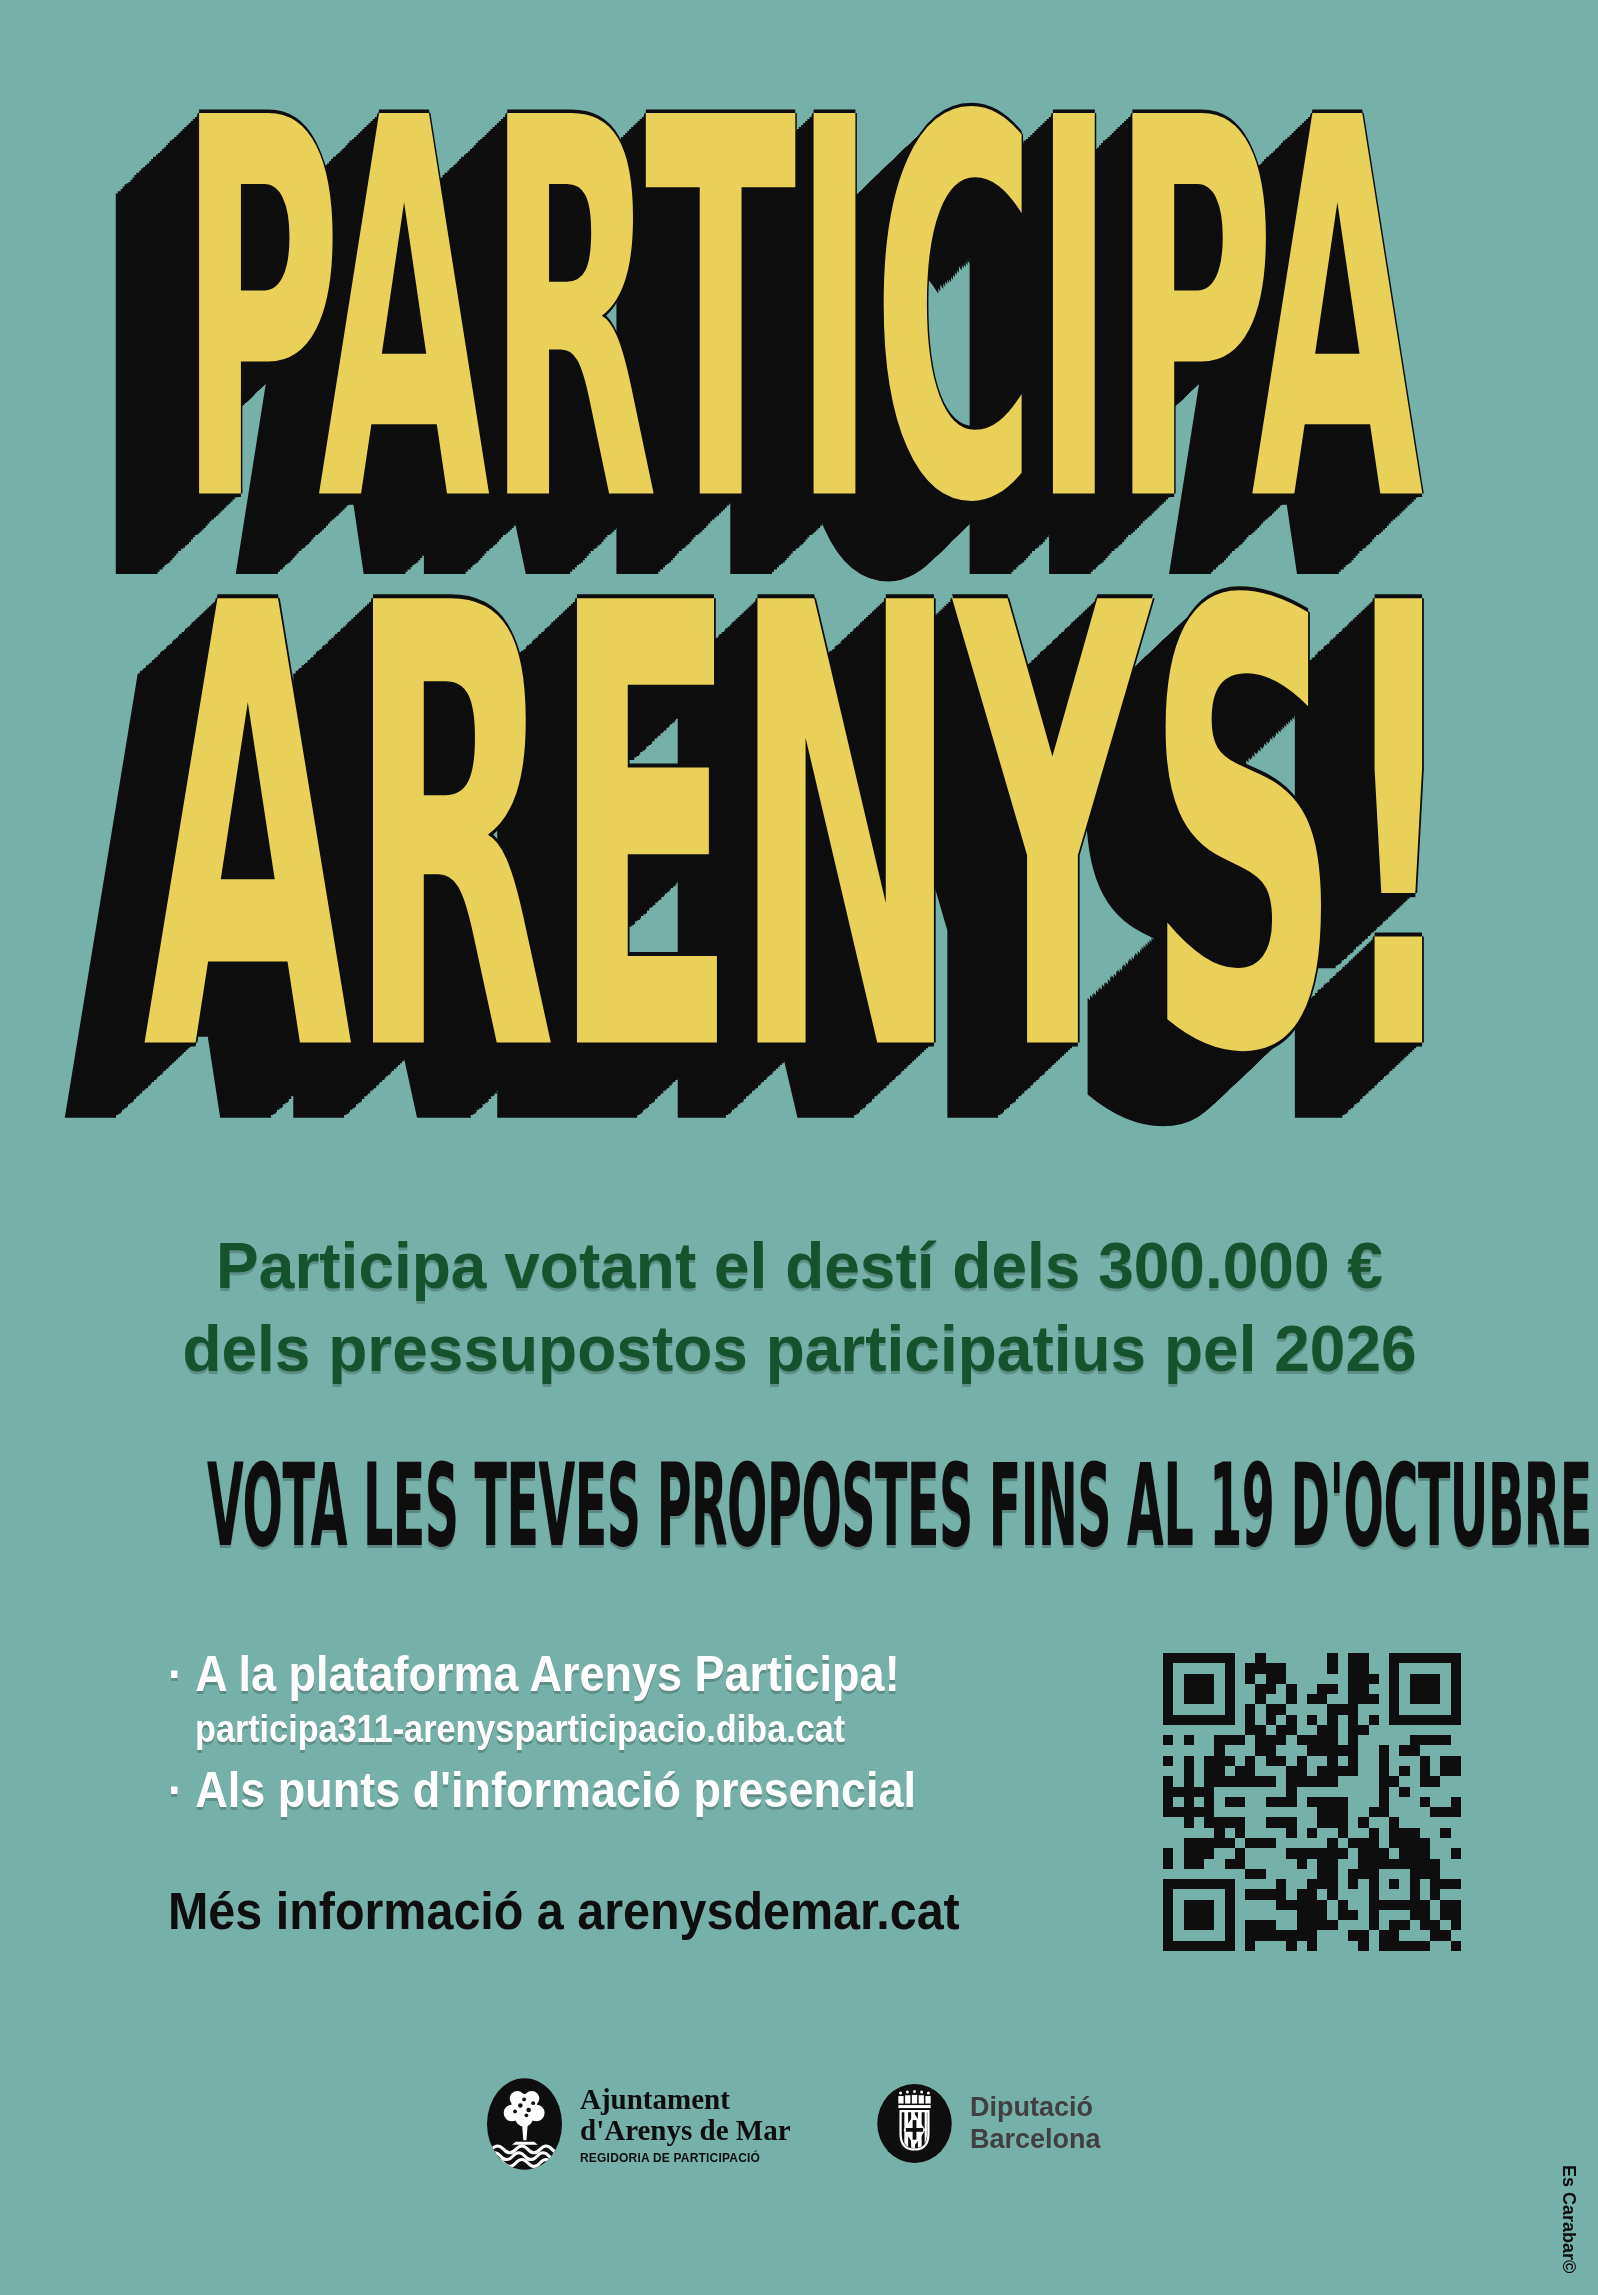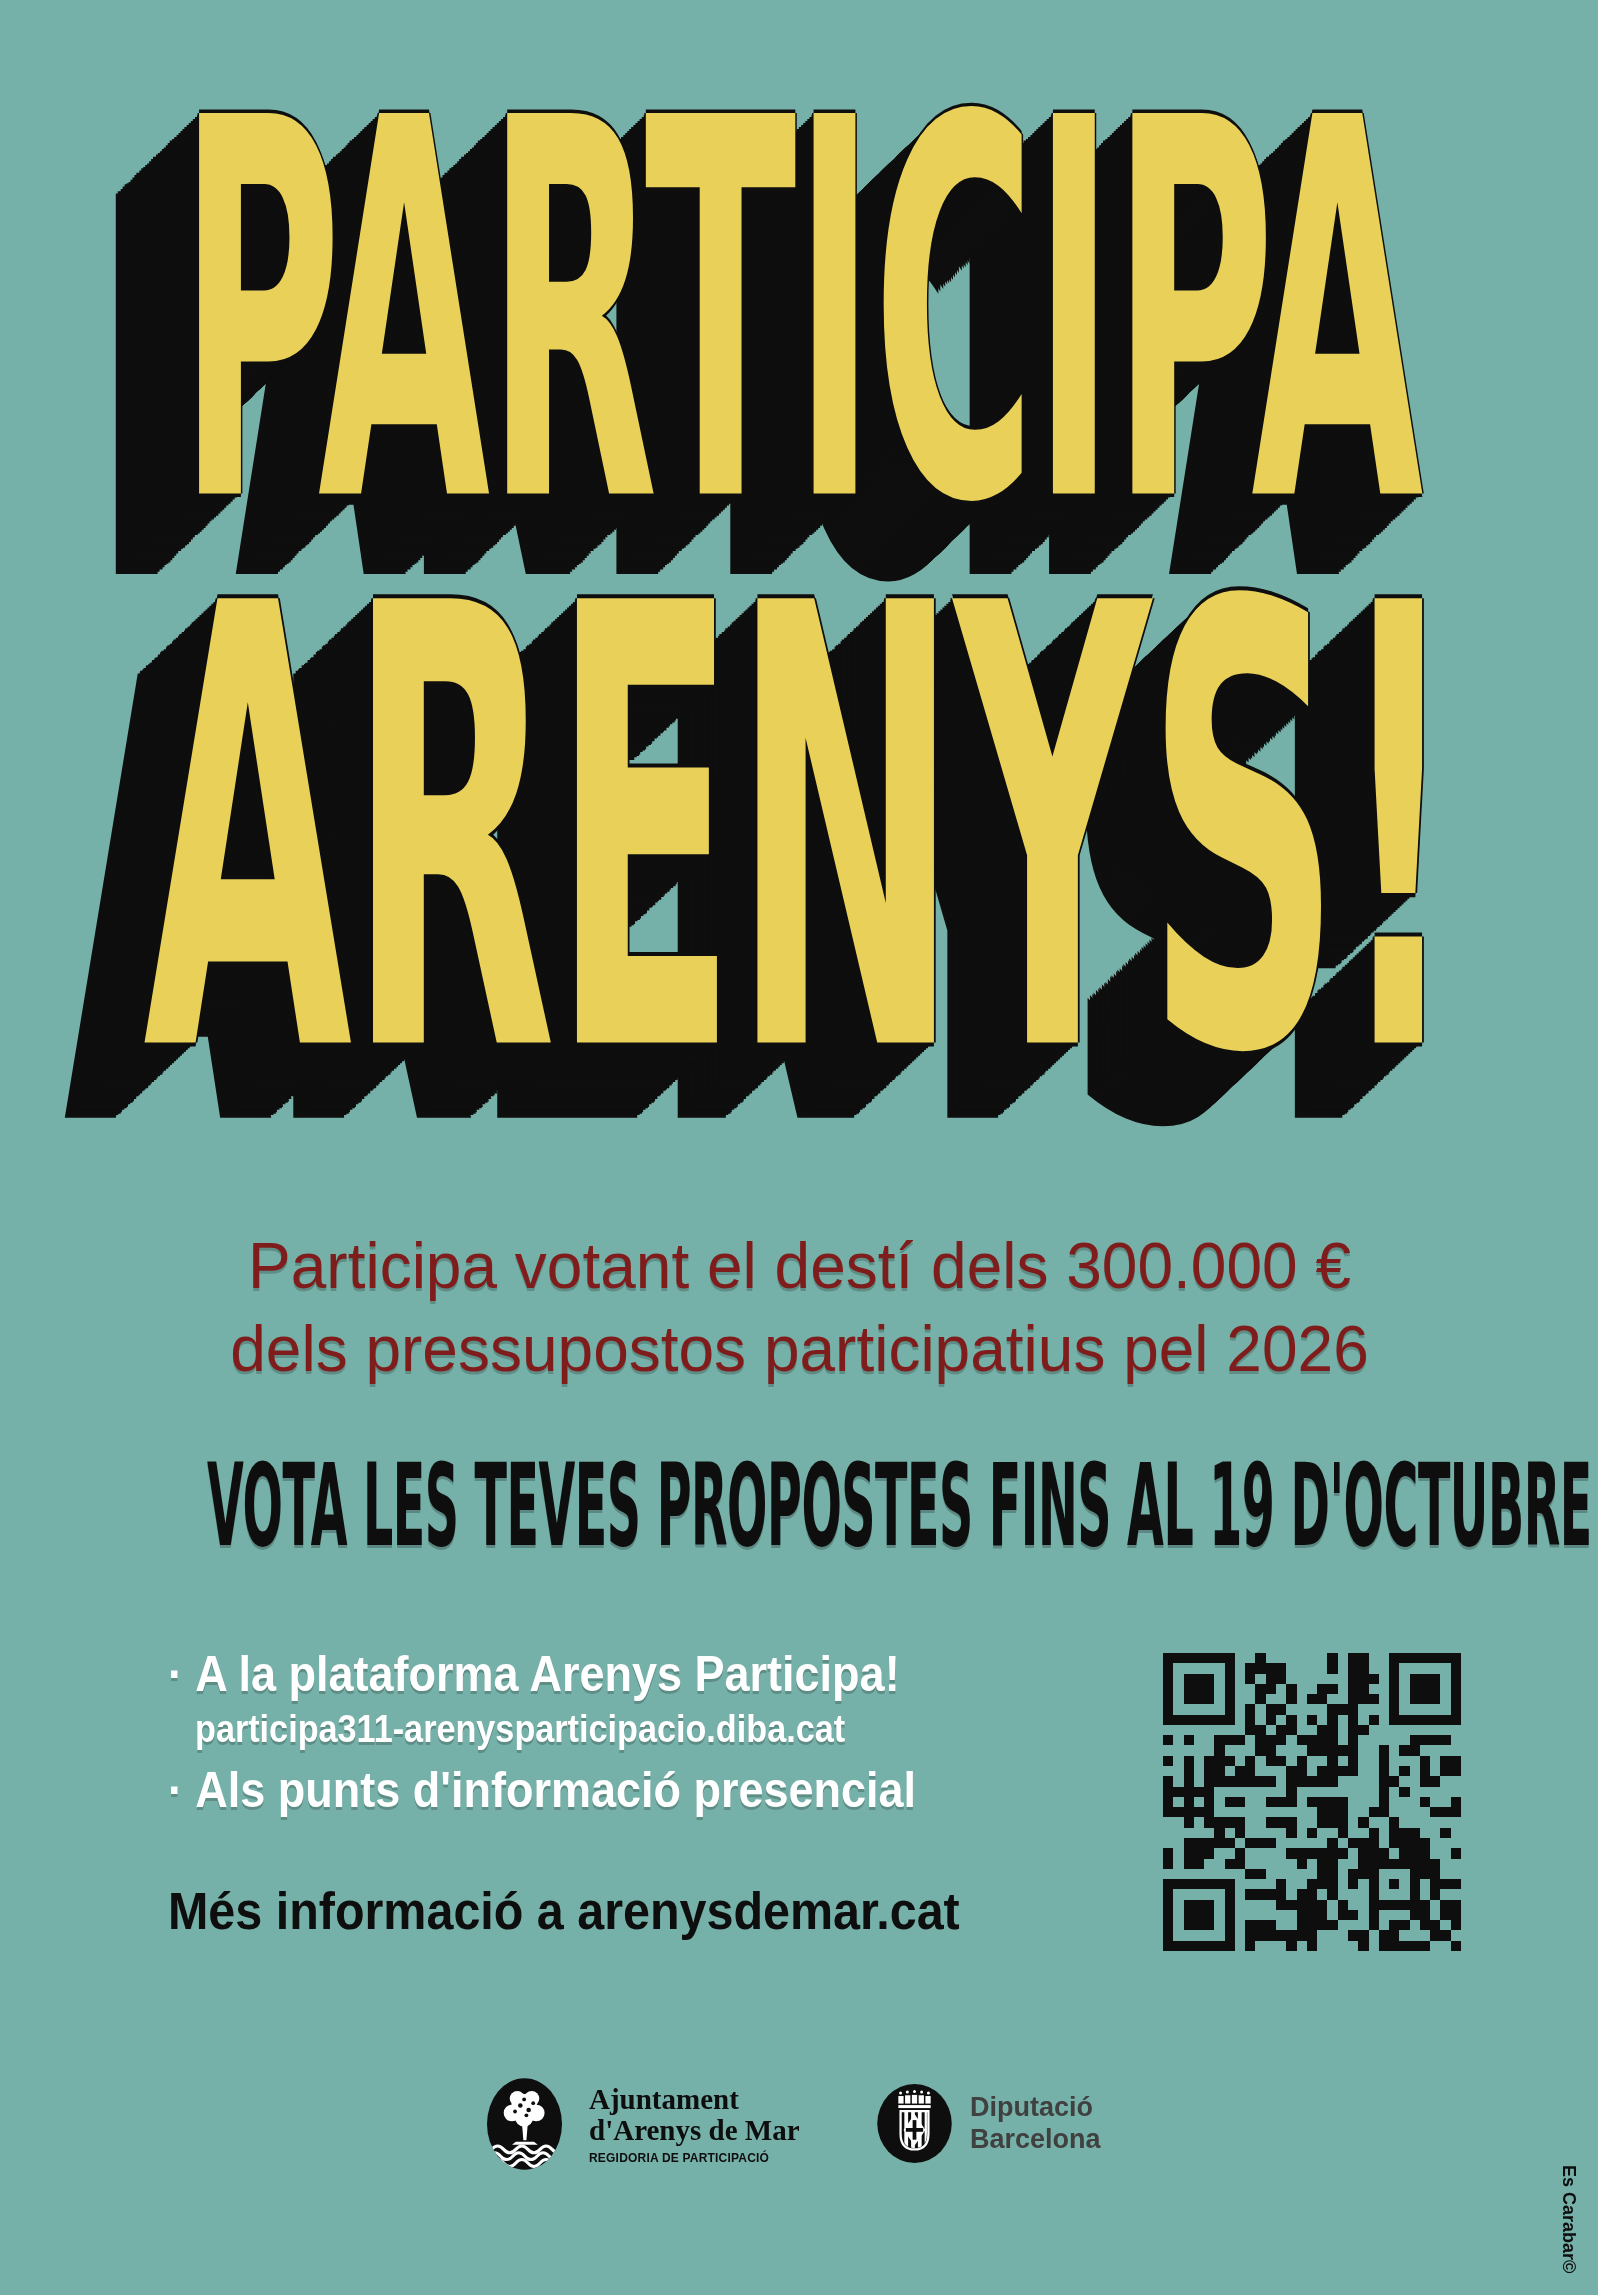--- a/index.html
+++ b/index.html
@@ -10,22 +10,22 @@
   
   .hl-wrap{position:absolute;left:0;right:0;display:flex;justify-content:center;pointer-events:none;}
   .hl{font-family:"DejaVu Sans",sans-serif;font-weight:800;color:#E9D058;line-height:1;
       white-space:nowrap;letter-spacing:-0.015em;transform-origin:center top;display:inline-block;}
   .hl-wrap.l1{top:52px;}
   .l1 .hl{font-size:227px;transform:scale(0.98,2.30);}
   .hl-wrap.l2{top:527px;}
   .l2 .hl{font-size:227px;transform:scale(1.19,2.685);}
 
   
-  .subtitle{position:absolute;top:1225px;left:0;width:100%;text-align:center;color:#7f1d1d;
-            font-weight:400;font-size:64px;line-height:83px;
+  .subtitle{position:absolute;top:1225px;left:0;width:100%;text-align:center;color:#14532d;
+            font-weight:700;font-size:64px;line-height:83px;
             text-shadow:0 3px 0 rgba(14,14,14,0.22);}
   .subtitle span{display:block;}
 
   
   .vota-wrap{position:absolute;top:1448px;left:0;right:0;display:flex;justify-content:flex-end;}
   .vota{font-family:"DejaVu Sans",sans-serif;font-weight:800;font-size:48px;line-height:1;
         color:#0E0E0E;white-space:nowrap;letter-spacing:-0.01em;
         transform:scale(0.99,2.36);transform-origin:center top;display:inline-block;
         text-shadow:0 1.5px 0 rgba(14,14,14,0.25);}
 
@@ -39,21 +39,21 @@
   .b2{top:1762px;}
   .mes{top:1883px;color:#0E0E0E;font-size:51px;transform:scaleX(0.95);text-shadow:none;}
 
   
   .qr{position:absolute;left:1163px;top:1653px;width:298px;height:298px;}
   .qr svg{width:100%;height:100%;display:block;shape-rendering:crispEdges;}
 
   
   .fgroup{position:absolute;display:flex;align-items:center;}
   .fgroup svg{flex:0 0 auto;display:block;}
-  .f-aj{left:487px;top:2078px;gap:27px;}
+  .f-aj{left:487px;top:2078px;gap:18px;}
   .f-dip{left:877px;top:2084px;gap:18px;}
   .aj-text{display:flex;flex-direction:column;justify-content:center;color:#0E0E0E;}
   .aj-name{font-family:"Liberation Serif",serif;font-weight:700;font-size:29px;line-height:1.06;}
   .aj-sub{font-weight:700;font-size:12px;line-height:1;margin-top:6.8px;letter-spacing:0.2px;}
   .dip-name{font-weight:700;font-size:27px;line-height:1.18;color:#404040;}
 
   
   .credit{position:absolute;left:1578px;top:2165px;transform:rotate(90deg);transform-origin:0 0;
           font-weight:700;font-size:18px;line-height:1;color:#0E0E0E;white-space:nowrap;}
 </style>

